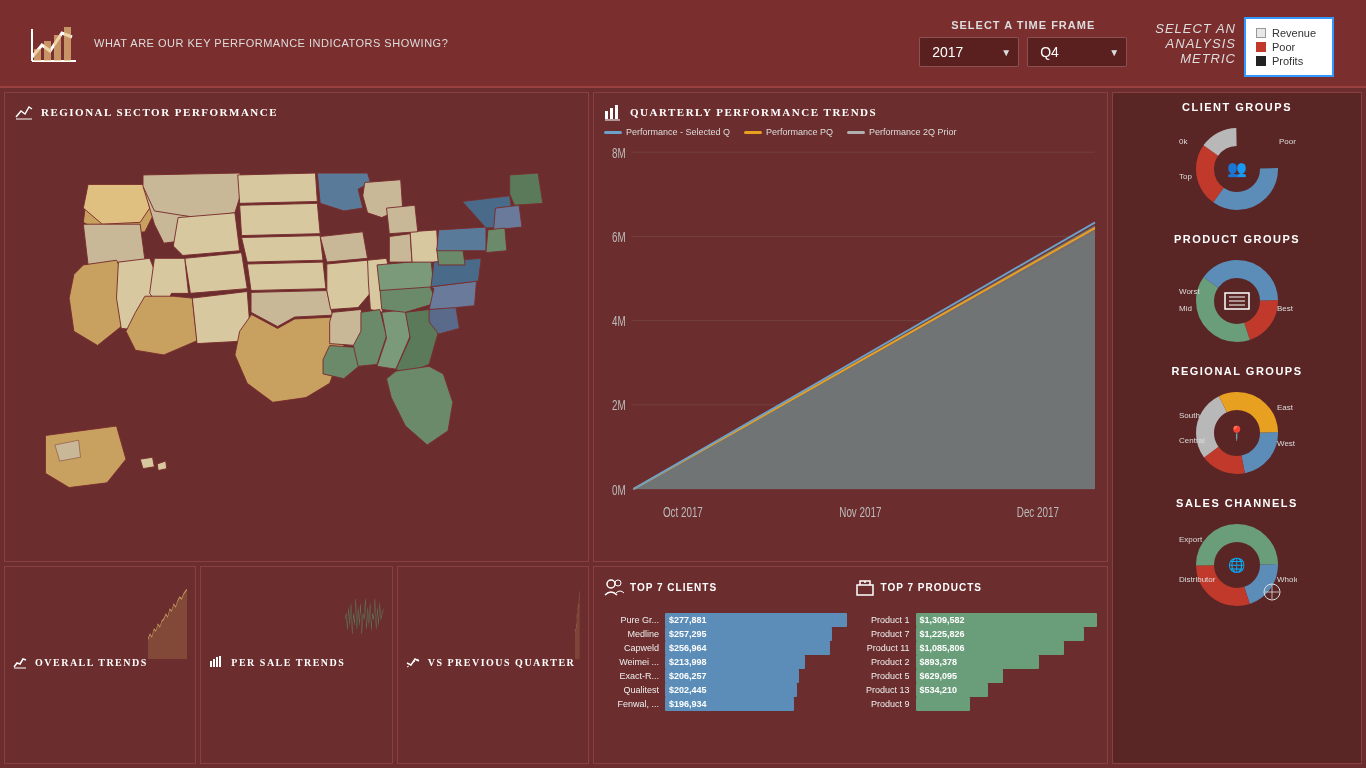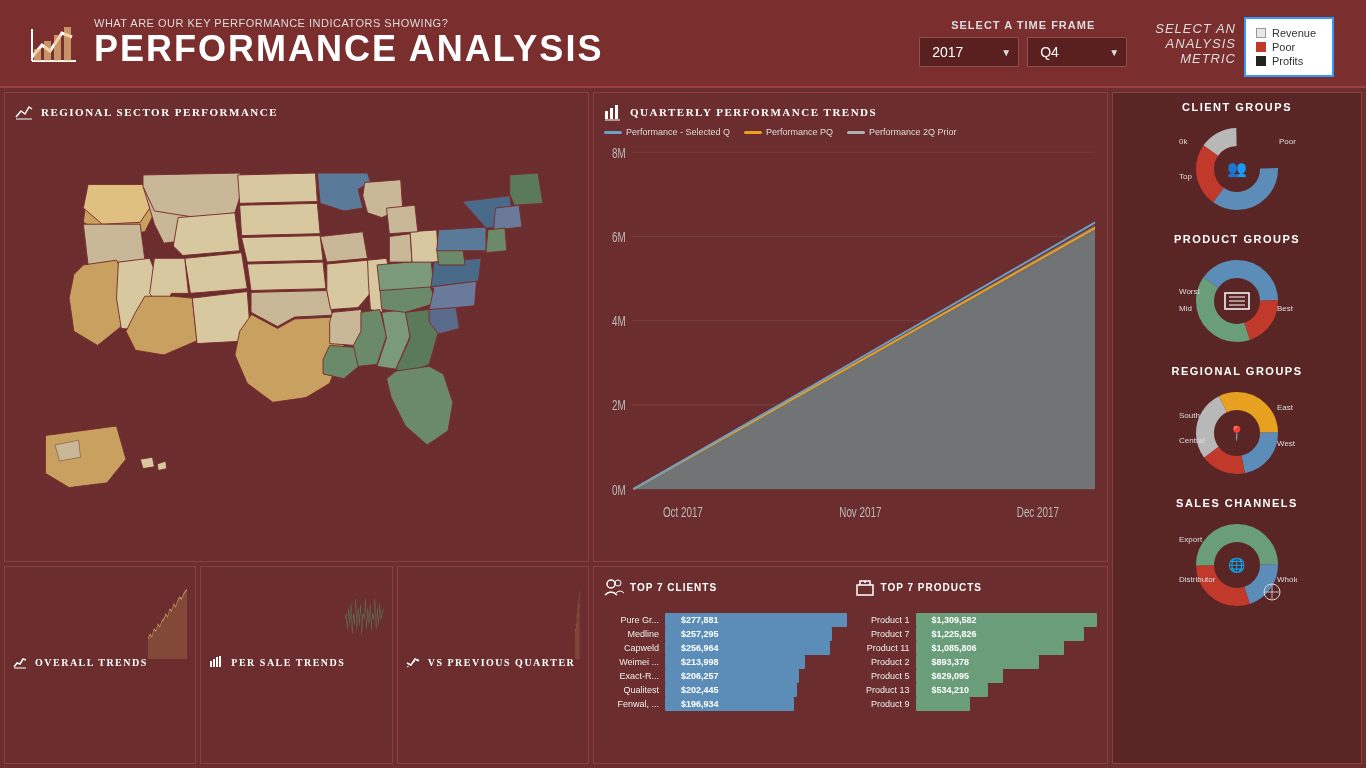--- a/index.html
+++ b/index.html
@@ -291,21 +291,21 @@
       align-items: center;
     }
     .bar-fill {
       height: 100%;
       border-radius: 1px;
     }
     .bar-value {
       font-size: 9px;
       color: #fff;
       position: absolute;
-      left: 16px;
+      left: 4px;
       font-weight: 600;
     }
 
     
     .right-panel::-webkit-scrollbar { width: 4px; }
     .right-panel::-webkit-scrollbar-track { background: #4a1e1e; }
     .right-panel::-webkit-scrollbar-thumb { background: #9b5050; }
   </style>
 </head>
 <body>
@@ -316,21 +316,20 @@
     <polyline points="4,40 14,28 22,34 34,16 44,20" stroke="#fff" stroke-width="3" fill="none"></polyline>
     <line x1="4" y1="44" x2="48" y2="44" stroke="#fff" stroke-width="2"></line>
     <line x1="4" y1="12" x2="4" y2="44" stroke="#fff" stroke-width="2"></line>
     <rect x="6" y="32" width="7" height="12" fill="#e8c080" opacity="0.7"></rect>
     <rect x="16" y="24" width="7" height="20" fill="#e8c080" opacity="0.7"></rect>
     <rect x="26" y="18" width="7" height="26" fill="#e8c080" opacity="0.7"></rect>
     <rect x="36" y="10" width="7" height="34" fill="#e8c080" opacity="0.7"></rect>
   </svg>
   <div class="header-title-block">
     <div class="header-subtitle">WHAT ARE OUR KEY PERFORMANCE INDICATORS SHOWING?</div>
-    <div class="header-title">PERFORMANCE ANALYSIS</div>
   </div>
   <div class="header-controls">
     <div style="text-align:center">
       <div class="time-label">SELECT A TIME FRAME</div>
       <div style="display:flex;gap:8px;margin-top:6px;">
         <div class="select-wrapper">
           <select class="select-control">
             <option>2017</option><option>2016</option><option>2015</option>
           </select>
         </div>

